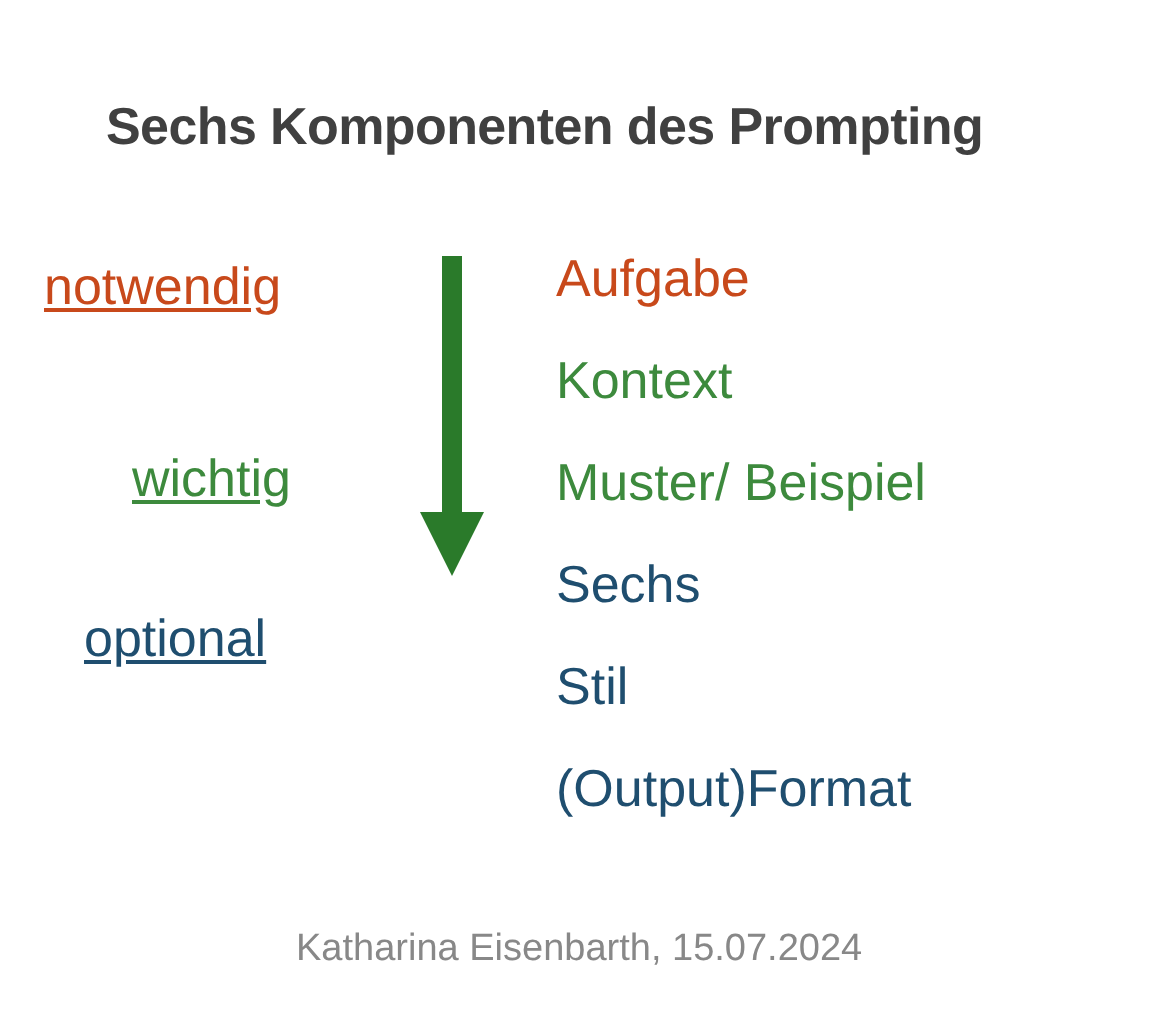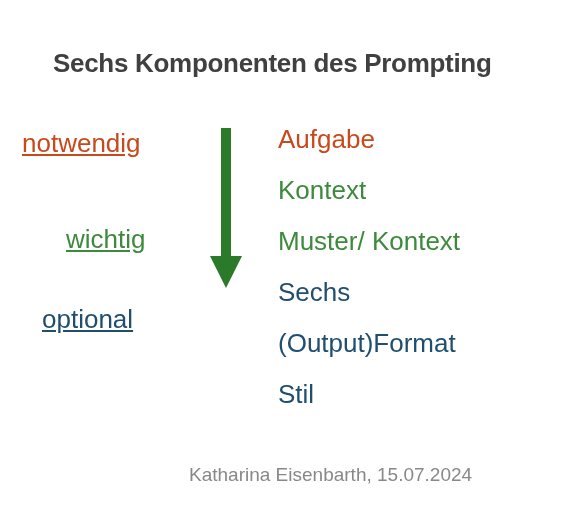--- a/index.html
+++ b/index.html
@@ -81,21 +81,20 @@
     .item-stil {
       color: #1f4e6f;
     }
     .footer {
       position: absolute;
       top: 464px;
       left: 148px;
       font-size: 19px;
       font-weight: 400;
       color: #888888;
-      margin-left: 41px;
     }
   </style>
 </head>
 <body>
 
 <div class="title">Sechs Komponenten des Prompting</div>
 
 <div class="left-label label-notwendig">notwendig</div>
 <div class="left-label label-wichtig">wichtig</div>
 <div class="left-label label-optional">optional</div>
@@ -103,19 +102,19 @@
 <div class="arrow-container">
   <svg width="36" height="160" viewBox="0 0 36 160">
     <rect x="13" y="0" width="10" height="132" fill="#2a7a2a"></rect>
     <polygon points="18,160 2,128 34,128" fill="#2a7a2a"></polygon>
   </svg>
 </div>
 
 <div class="right-items">
   <div class="right-item item-aufgabe">Aufgabe</div>
   <div class="right-item item-kontext">Kontext</div>
-  <div class="right-item item-muster">Muster/ Kontext</div>
+  <div class="right-item item-muster">Muster/ Beispiel</div>
   <div class="right-item item-rolle">Sechs</div>
+  <div class="right-item item-stil">Stil</div>
   <div class="right-item item-format">(Output)Format</div>
-  <div class="right-item item-stil">Stil</div>
 </div>
 
 <div class="footer">Katharina Eisenbarth, 15.07.2024</div>
 
 </body></html>

